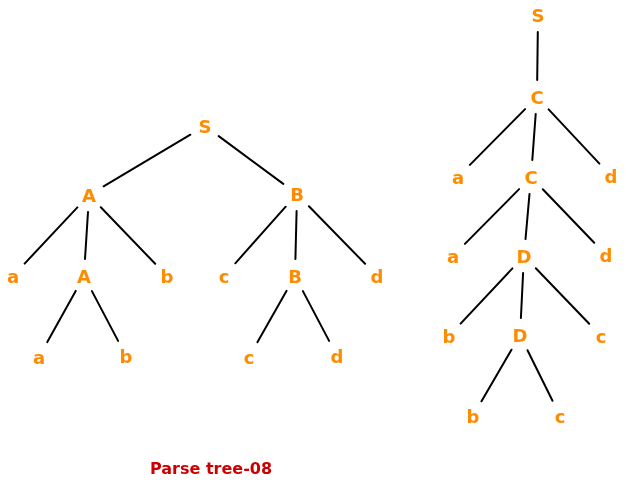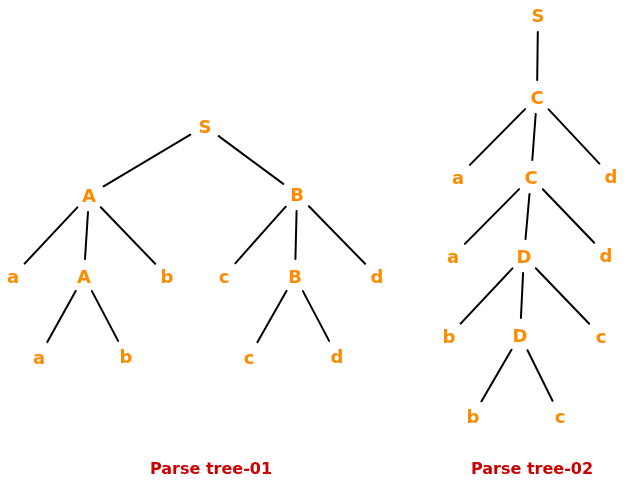--- a/index.html
+++ b/index.html
@@ -85,15 +85,14 @@
       <text x="611" y="176" class="node-label" fill="#FF8C00" dominant-baseline="central">d</text>
       <text x="453" y="256" class="node-label" fill="#FF8C00" dominant-baseline="central">a</text>
       <text x="524" y="256" class="node-label" fill="#FF8C00" dominant-baseline="central">D</text>
       <text x="606" y="255" class="node-label" fill="#FF8C00" dominant-baseline="central">d</text>
       <text x="449" y="336" class="node-label" fill="#FF8C00" dominant-baseline="central">b</text>
       <text x="520" y="335" class="node-label" fill="#FF8C00" dominant-baseline="central">D</text>
       <text x="601" y="336" class="node-label" fill="#FF8C00" dominant-baseline="central">c</text>
       <text x="473" y="416" class="node-label" fill="#FF8C00" dominant-baseline="central">b</text>
       <text x="560" y="416" class="node-label" fill="#FF8C00" dominant-baseline="central">c</text>
     </svg>
-  <div class="caption" id="caption-0" style="left: 211px; top: 459px; color: rgb(204, 0, 0);">Parse tree-01</div>
-  <div class="caption" id="caption-1" style="left: 532px; top: 459px; color: rgb(204, 0, 0);">Parse tree-02</div>
+  <div class="caption" id="caption-0" style="left: 211px; top: 459px; color: rgb(204, 0, 0);">Parse tree-08</div>
 </div>
 
 </body></html>

